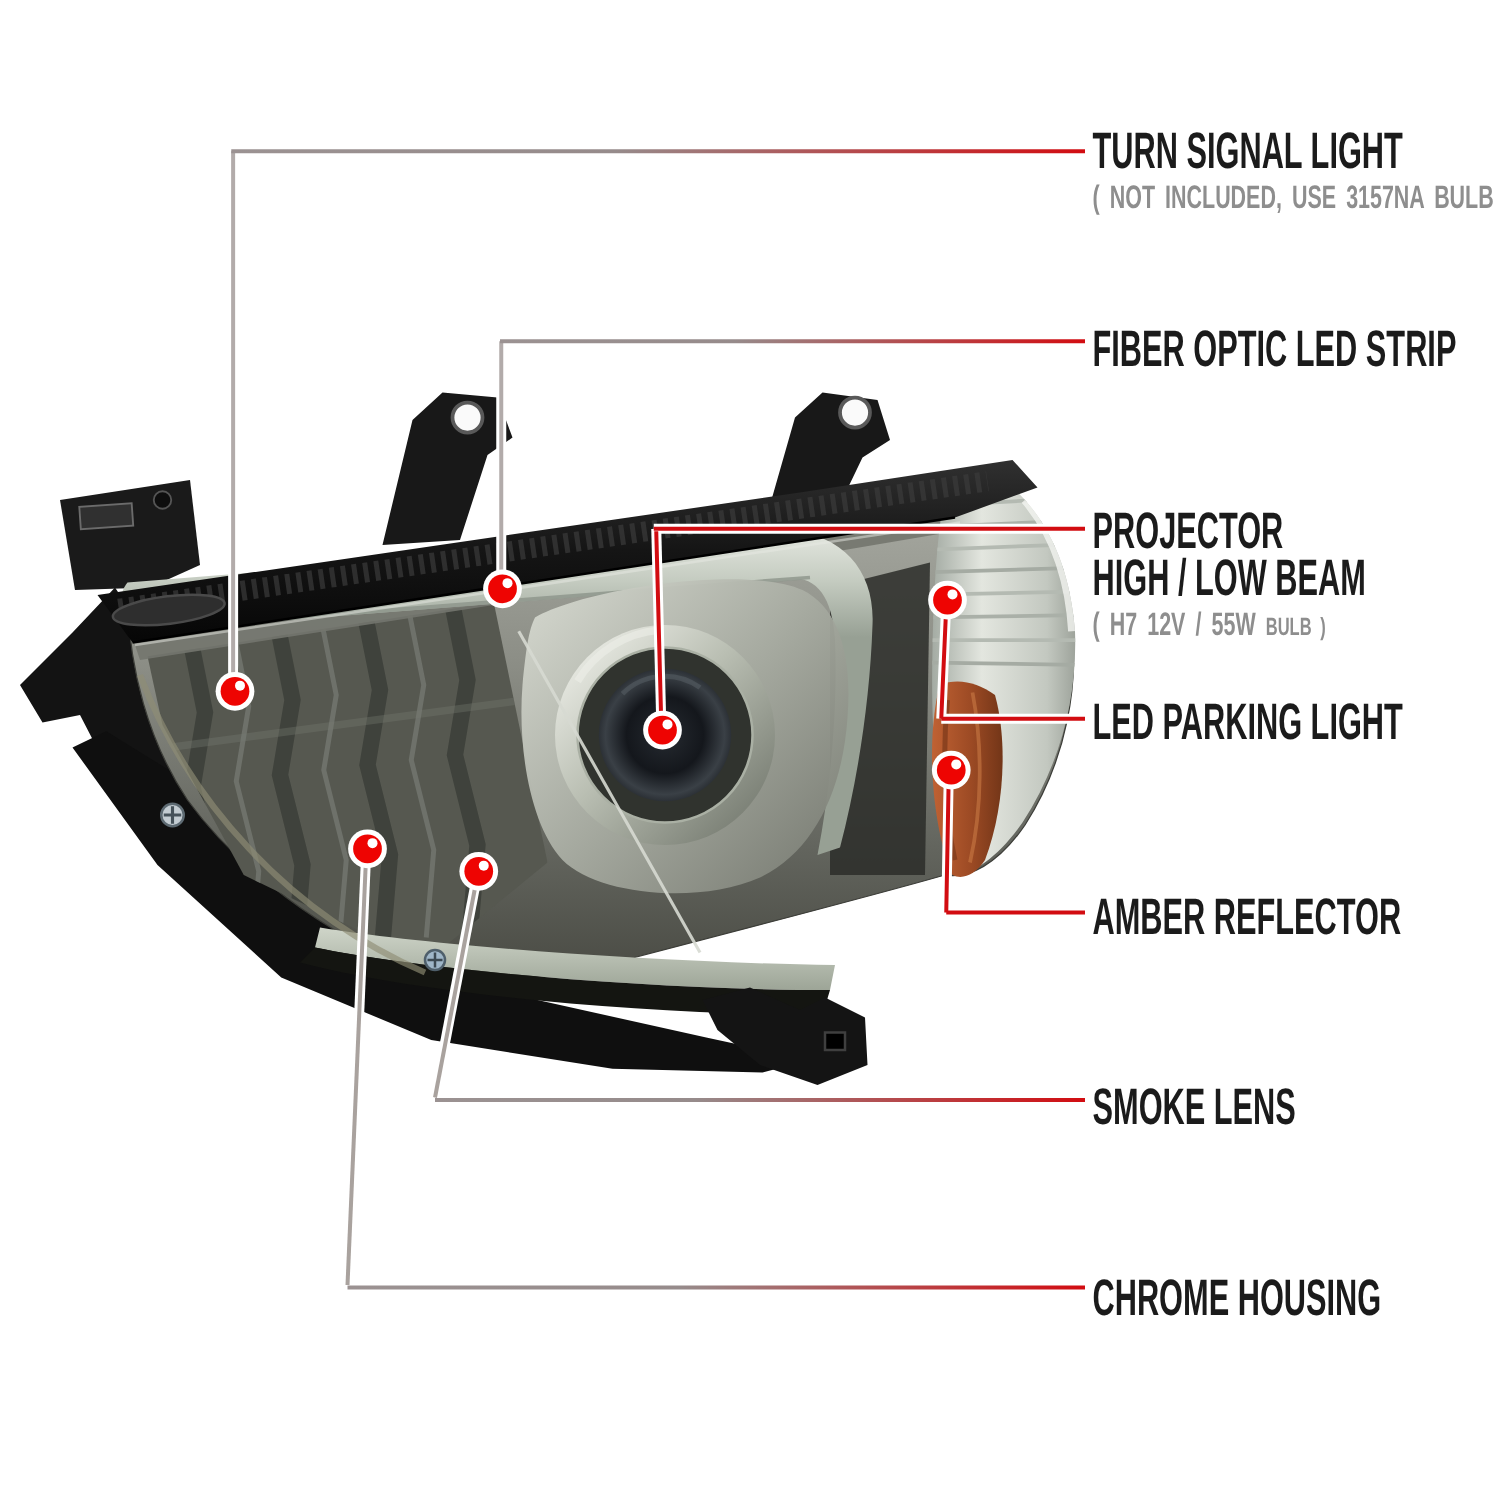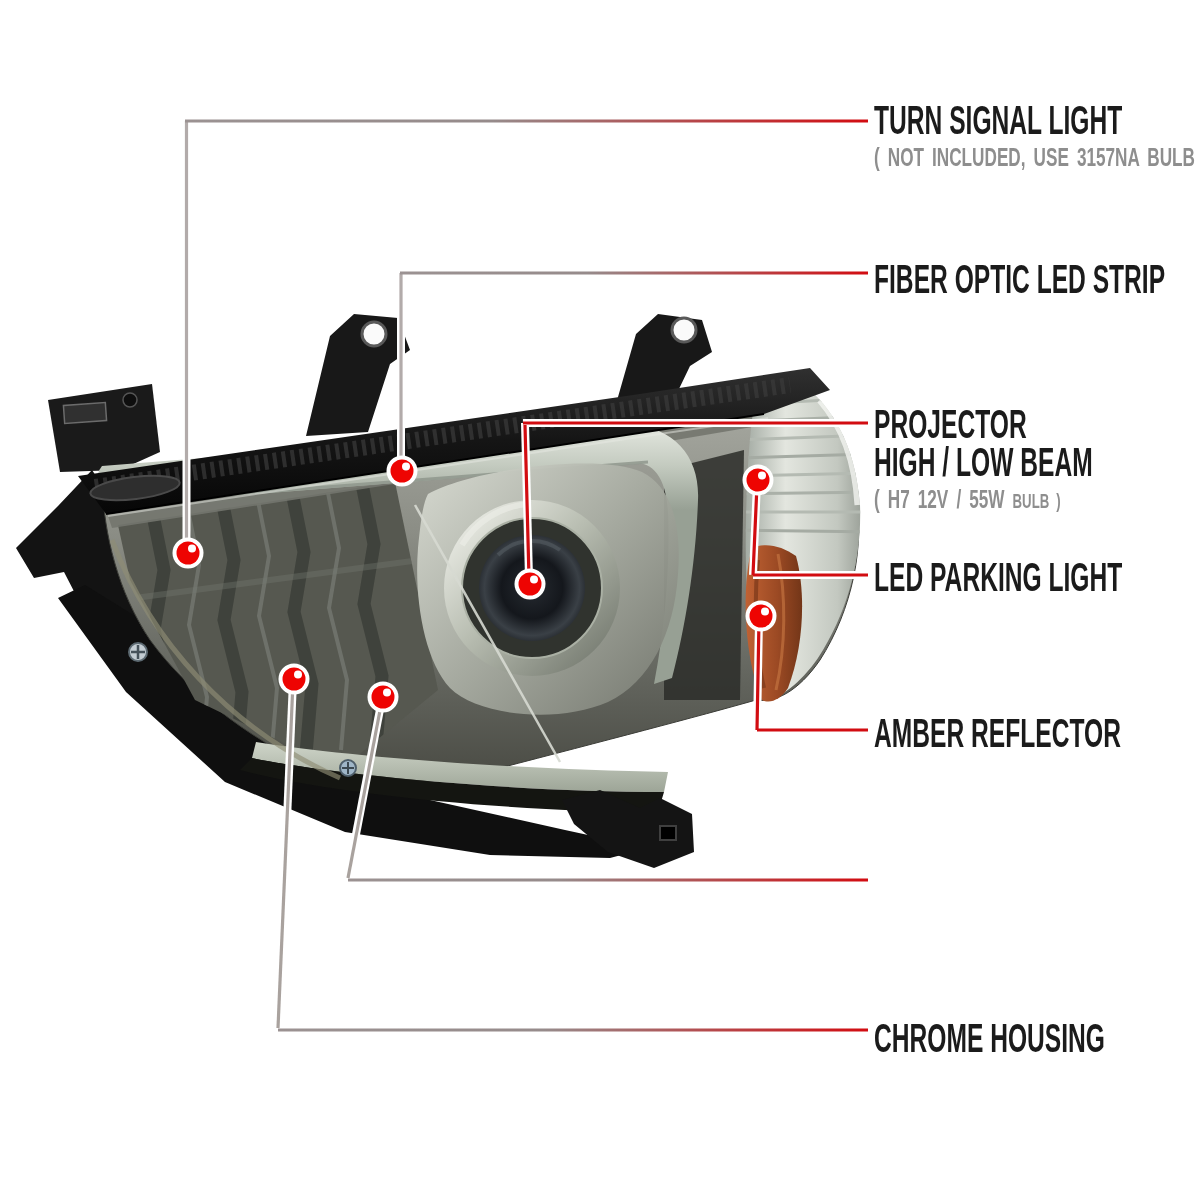--- a/index.html
+++ b/index.html
@@ -281,18 +281,21 @@
   </div>
 
   <div class="callout" style="top:558px">
     <div class="c-title">LED PARKING LIGHT</div>
   </div>
 
   <div class="callout" style="top:714px">
     <div class="c-title">AMBER REFLECTOR</div>
   </div>
 
+  <div class="callout" style="top:866px">
+    <div class="c-title">SMOKE LENS</div>
+  </div>
 
   <div class="callout" style="top:1019px">
     <div class="c-title">CHROME HOUSING</div>
   </div>
 
 </div>
 
 </body></html>

